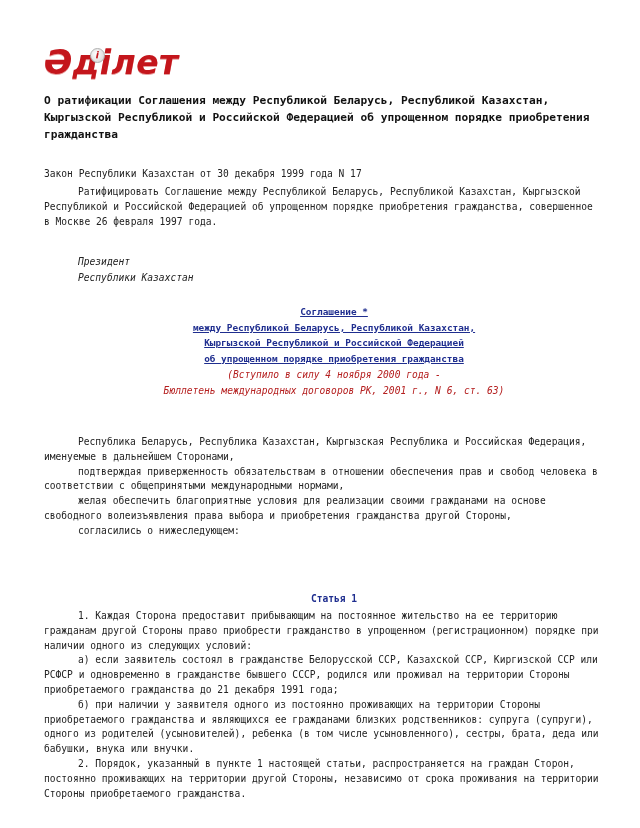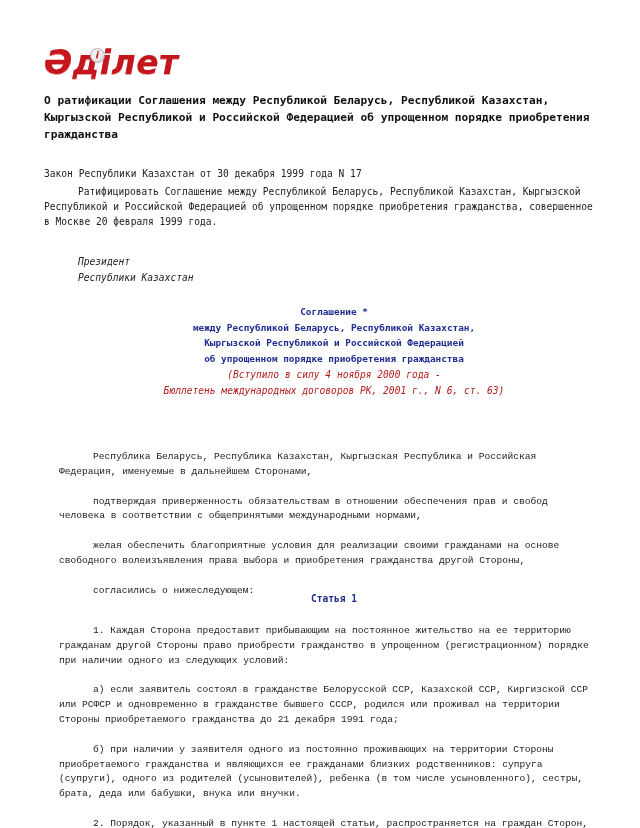--- a/index.html
+++ b/index.html
@@ -35,47 +35,47 @@
   }
   .indent { text-indent: 34px; }
   .signature {
     position: absolute; left: 78px; top: 254px;
     font-size: 9.6px; line-height: 16px; font-style: italic; color: #222;
   }
   .center-block {
     position: absolute; left: 44px; width: 580px; text-align: center;
   }
   .agreement-title {
-    top: 304px; font-size: 9.4px; line-height: 15.5px; font-weight: bold; color: #1f2e8f;
+    top: 304px; font-size: 9.4px; line-height: 15.5px; font-weight: bold; color: #1f2e8f; text-decoration: underline;
   }
   .entry-note {
     top: 367px; font-size: 9.6px; line-height: 15.5px; font-style: italic; color: #b52020;
   }
   .preamble { top: 435px; }
   .article-heading {
     top: 592px; font-size: 9.6px; line-height: 14px; font-weight: bold; color: #1f2e8f;
   }
   .article-body { top: 609px; }
-  .article-body p, .preamble p { margin: 15px; font-family: Liberation Mono, monospace; }
+  .article-body p, .preamble p { margin: 0; }
 </style>
 </head>
 <body>
 
 <div class="page">
 
   <div class="logo">
     <span>Әділет</span>
     <span class="dot">i</span>
   </div>
 
   <div class="title">О ратификации Соглашения между Республикой Беларусь, Республикой Казахстан, Кыргызской Республикой и Российской Федерацией об упрощенном порядке приобретения гражданства</div>
 
   <div class="law-ref">Закон Республики Казахстан от 30 декабря 1999 года N 17</div>
 
-  <div class="para indent" style="top:185px;">Ратифицировать Соглашение между Республикой Беларусь, Республикой Казахстан, Кыргызской Республикой и Российской Федерацией об упрощенном порядке приобретения гражданства, совершенное в Москве 20 февраля 1999 года.</div>
+  <div class="para indent" style="top:185px;">Ратифицировать Соглашение между Республикой Беларусь, Республикой Казахстан, Кыргызской Республикой и Российской Федерацией об упрощенном порядке приобретения гражданства, совершенное в Москве 26 февраля 1997 года.</div>
 
   <div class="signature">
     <div>Президент</div>
     <div>Республики Казахстан</div>
   </div>
 
   <div class="center-block agreement-title">
     <div>Соглашение *</div>
     <div>между Республикой Беларусь, Республикой Казахстан,</div>
     <div>Кыргызской Республикой и Российской Федерацией</div>

